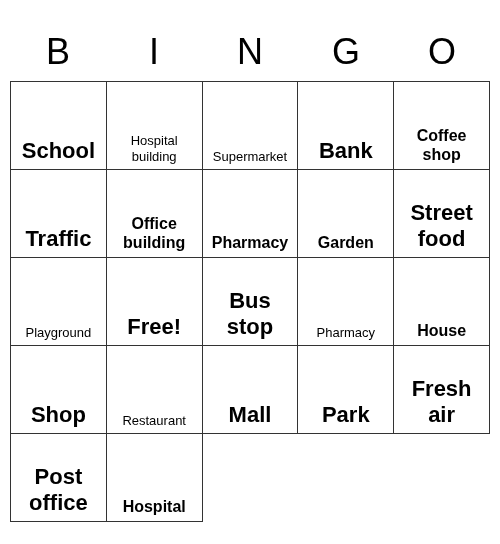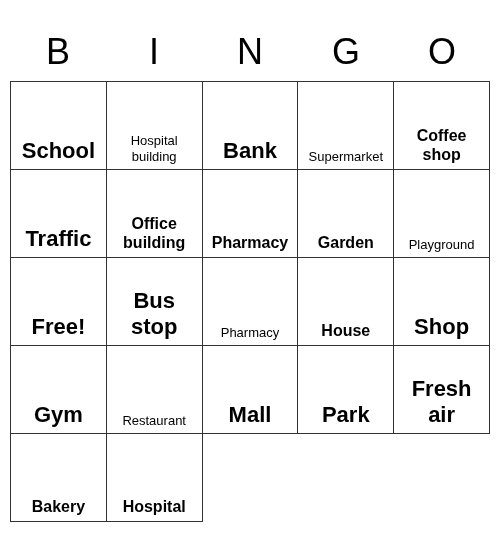--- a/index.html
+++ b/index.html
@@ -84,73 +84,73 @@
       <div class="bingo-letter">O</div>
     </div>
   <div class="bingo-grid">
   <div class="bingo-cell">
         <span class="cell-text size-large">School</span>
       </div>
       <div class="bingo-cell">
         <span class="cell-text size-small">Hospital building</span>
       </div>
       <div class="bingo-cell">
-        <span class="cell-text size-large">Bank</span>
+        <span class="cell-text size-small">Supermarket</span>
       </div>
       <div class="bingo-cell">
-        <span class="cell-text size-small">Supermarket</span>
+        <span class="cell-text size-large">Bank</span>
       </div>
       <div class="bingo-cell">
         <span class="cell-text size-medium">Coffee shop</span>
       </div>
       <div class="bingo-cell">
         <span class="cell-text size-large">Traffic</span>
       </div>
       <div class="bingo-cell">
         <span class="cell-text size-medium">Office building</span>
       </div>
       <div class="bingo-cell">
         <span class="cell-text size-medium">Pharmacy</span>
       </div>
       <div class="bingo-cell">
         <span class="cell-text size-medium">Garden</span>
+      </div>
+      <div class="bingo-cell">
+        <span class="cell-text size-large">Street food</span>
       </div>
       <div class="bingo-cell">
         <span class="cell-text size-small">Playground</span>
       </div>
       <div class="bingo-cell">
         <span class="cell-text size-large">Free!</span>
       </div>
       <div class="bingo-cell">
         <span class="cell-text size-large">Bus stop</span>
       </div>
       <div class="bingo-cell">
         <span class="cell-text size-small">Pharmacy</span>
       </div>
       <div class="bingo-cell">
         <span class="cell-text size-medium">House</span>
       </div>
       <div class="bingo-cell">
         <span class="cell-text size-large">Shop</span>
       </div>
       <div class="bingo-cell">
-        <span class="cell-text size-large">Gym</span>
-      </div>
-      <div class="bingo-cell">
         <span class="cell-text size-small">Restaurant</span>
       </div>
       <div class="bingo-cell">
         <span class="cell-text size-large">Mall</span>
       </div>
       <div class="bingo-cell">
         <span class="cell-text size-large">Park</span>
       </div>
       <div class="bingo-cell">
         <span class="cell-text size-large">Fresh air</span>
       </div>
       <div class="bingo-cell">
-        <span class="cell-text size-medium">Bakery</span>
+        <span class="cell-text size-large">Post office</span>
       </div>
       <div class="bingo-cell">
         <span class="cell-text size-medium">Hospital</span>
       </div>
     </div>
 </div>
 
 </body></html>

